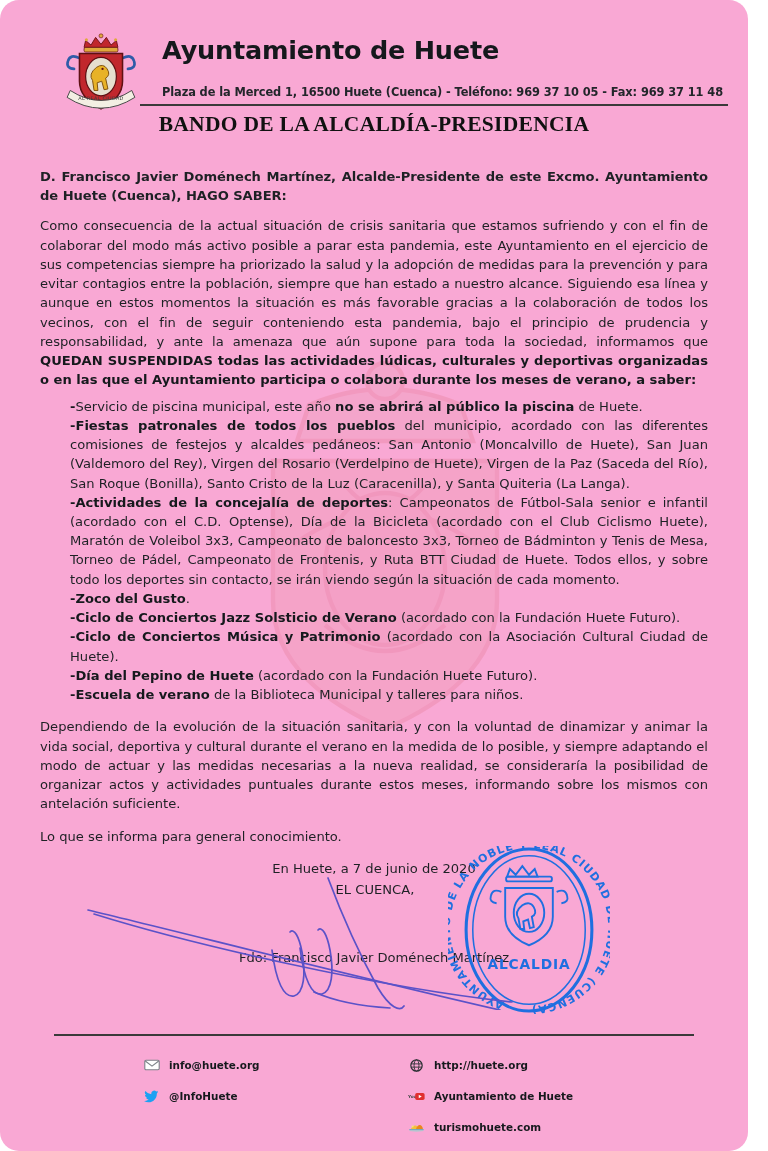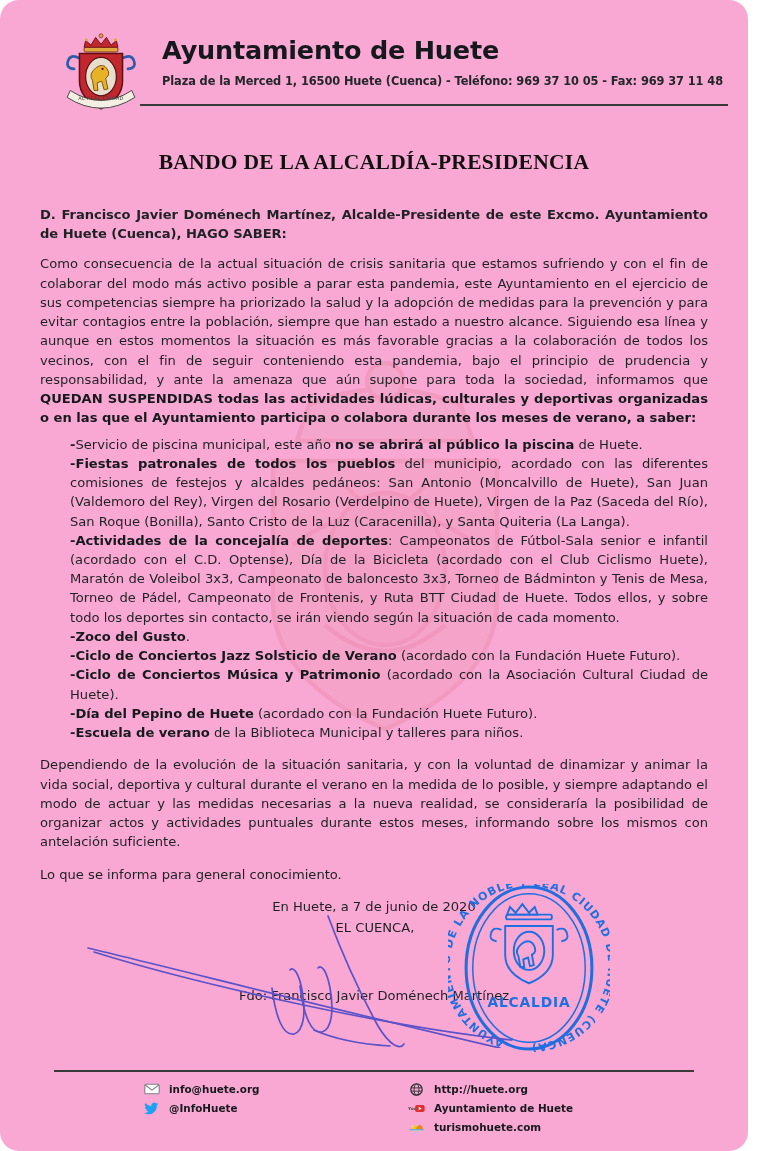--- a/index.html
+++ b/index.html
@@ -55,21 +55,21 @@
   }
   .org-title {
     font-family: "DejaVu Sans", sans-serif;
     font-size: 25.5px;
     font-weight: bold;
     letter-spacing: -0.2px;
     color: #15181c;
     line-height: 1.1;
   }
   .org-address {
-    margin-top: 10px;
+    margin-top: 21px;
     font-size: 11.4px;
     font-weight: bold;
     color: #23262b;
     letter-spacing: -0.1px;
     white-space: nowrap;
   }
   .header-rule {
     position: absolute;
     left: 140px;
     top: 104px;
@@ -82,21 +82,20 @@
   
   .doc-title {
     position: relative;
     z-index: 2;
     text-align: center;
     font-family: "Liberation Serif", "DejaVu Serif", serif;
     font-weight: bold;
     font-size: 21.5px;
     letter-spacing: 0.3px;
     color: #111111;
-    margin-top: 38px;
   }
 
   
   .body-wrap {
     position: relative;
     z-index: 2;
     padding: 0 40px;
     margin-top: 30px;
   }
   p.para {
@@ -182,20 +181,21 @@
     padding-left: 18px;
   }
   .fcol { display: flex; flex-direction: column; gap: 3px; }
   .frow {
     display: flex;
     align-items: center;
     font-size: 10.4px;
     font-weight: bold;
     color: #16191d;
     height: 16px;
+    margin-top: 12px;
   }
   .ficon {
     width: 17px;
     height: 14px;
     margin-right: 9px;
     flex: 0 0 auto;
     display: flex;
     align-items: center;
     justify-content: center;
   }

